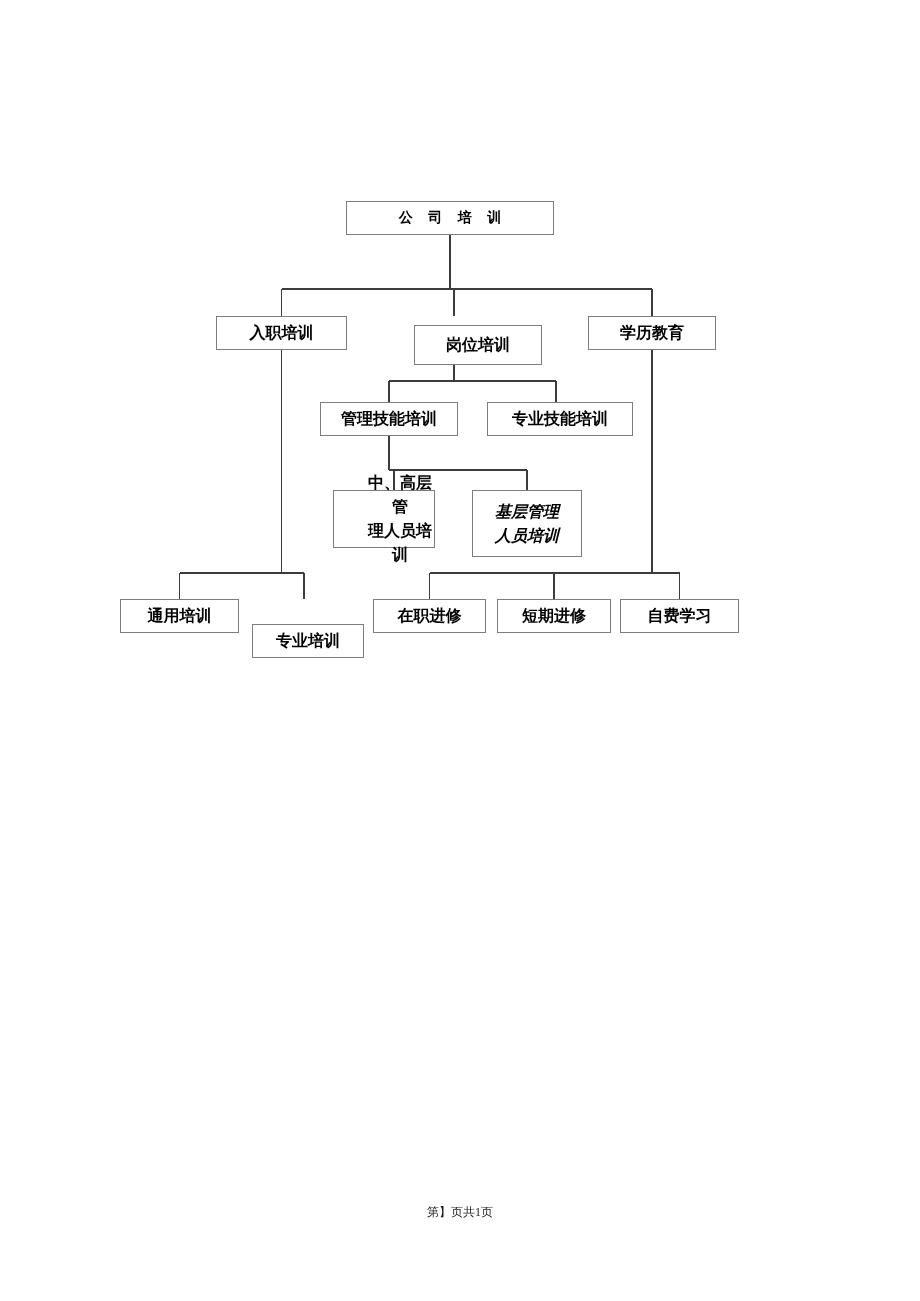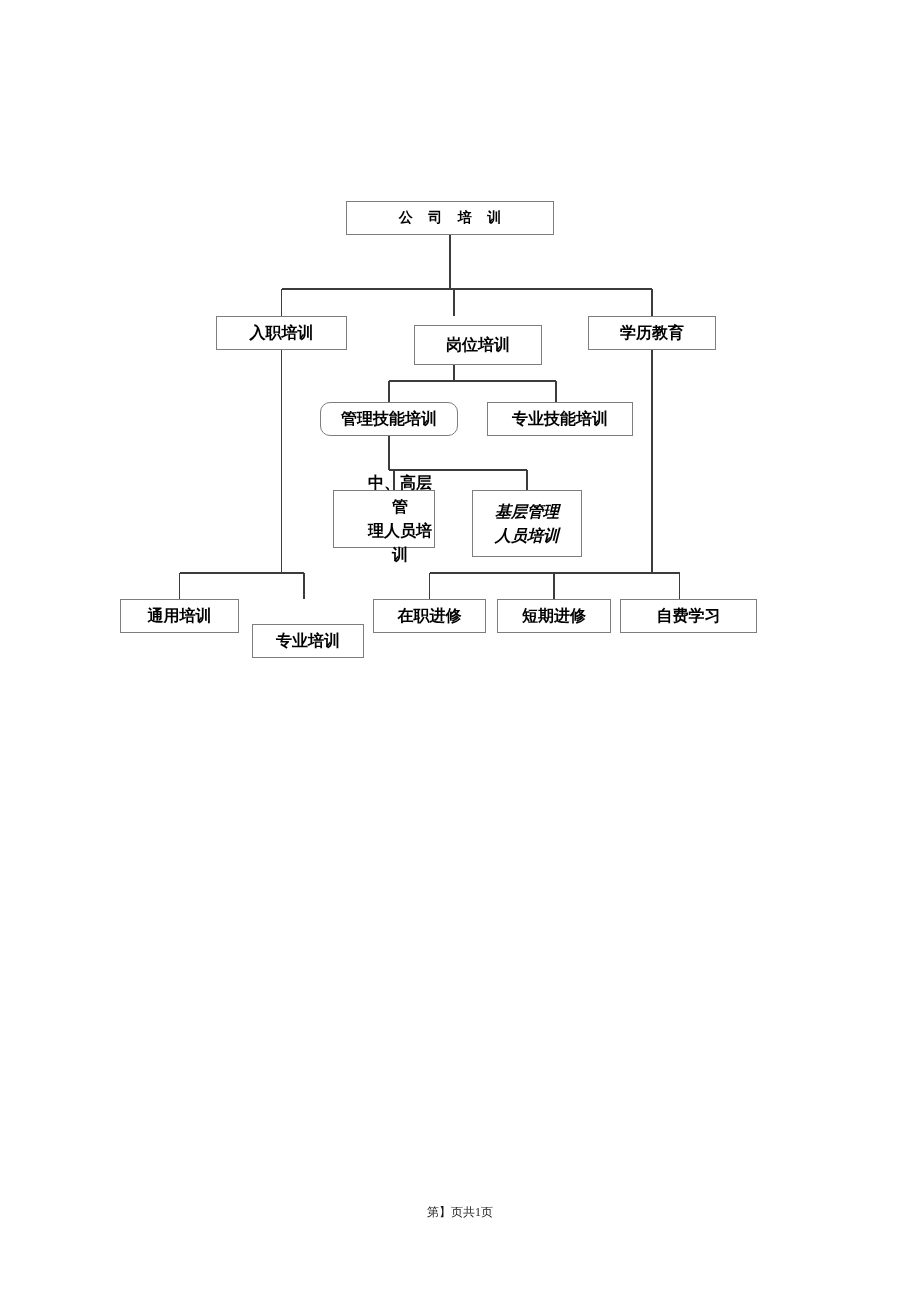--- a/index.html
+++ b/index.html
@@ -121,30 +121,30 @@
         <line x1="652" y1="350" x2="652" y2="573" stroke="#3c3c3c" stroke-width="1.6" shape-rendering="crispEdges"></line>
         <line x1="429.5" y1="573" x2="679.5" y2="573" stroke="#3c3c3c" stroke-width="1.6" shape-rendering="crispEdges"></line>
         <line x1="429.5" y1="573" x2="429.5" y2="599" stroke="#3c3c3c" stroke-width="1.6" shape-rendering="crispEdges"></line>
         <line x1="554" y1="573" x2="554" y2="599" stroke="#3c3c3c" stroke-width="1.6" shape-rendering="crispEdges"></line>
         <line x1="679.5" y1="573" x2="679.5" y2="599" stroke="#3c3c3c" stroke-width="1.6" shape-rendering="crispEdges"></line>
       </svg>
   <div class="node root" style="left: 346px; top: 201px; width: 208px; height: 34px;">公 司 培 训</div>
       <div class="node" style="left: 216px; top: 316px; width: 131px; height: 34px;">入职培训</div>
       <div class="node" style="left: 390px; top: 325px; width: 128px; height: 40px; margin-left: 24px;">岗位培训</div>
       <div class="node" style="left: 588px; top: 316px; width: 128px; height: 34px;">学历教育</div>
-      <div class="node" style="left: 320px; top: 402px; width: 138px; height: 34px; border-radius: 10px;">管理技能培训</div>
+      <div class="node" style="left: 320px; top: 402px; width: 138px; height: 34px;">管理技能培训</div>
       <div class="node" style="left: 487px; top: 402px; width: 146px; height: 34px;">专业技能培训</div>
       <div class="node two-line" style="left: 333px; top: 490px; width: 102px; height: 58px; padding-left: 32px;">中、高层管
 理人员培训</div>
       <div class="node two-line" style="left: 472px; top: 490px; width: 110px; height: 67px; font-style: italic;">基层管理
 人员培训</div>
       <div class="node" style="left: 120px; top: 599px; width: 119px; height: 34px; text-align: right;">通用培训</div>
       <div class="node" style="left: 252px; top: 624px; width: 112px; height: 34px;">专业培训</div>
       <div class="node" style="left: 373px; top: 599px; width: 113px; height: 34px;">在职进修</div>
       <div class="node" style="left: 497px; top: 599px; width: 114px; height: 34px;">短期进修</div>
-      <div class="node" style="left: 620px; top: 599px; width: 137px; height: 34px;">自费学习</div>
+      <div class="node" style="left: 620px; top: 599px; width: 119px; height: 34px;">自费学习</div>
     </div>
 
   <div id="footer">
     <span id="footer-text">第】页共1页</span>
   </div>
 
 </div>
 
 </body></html>

